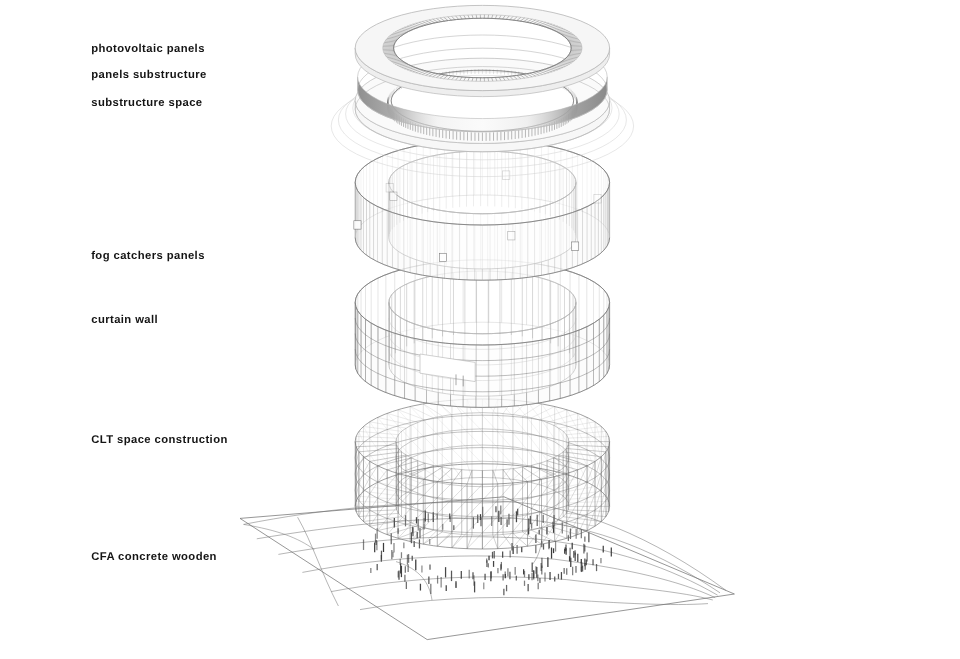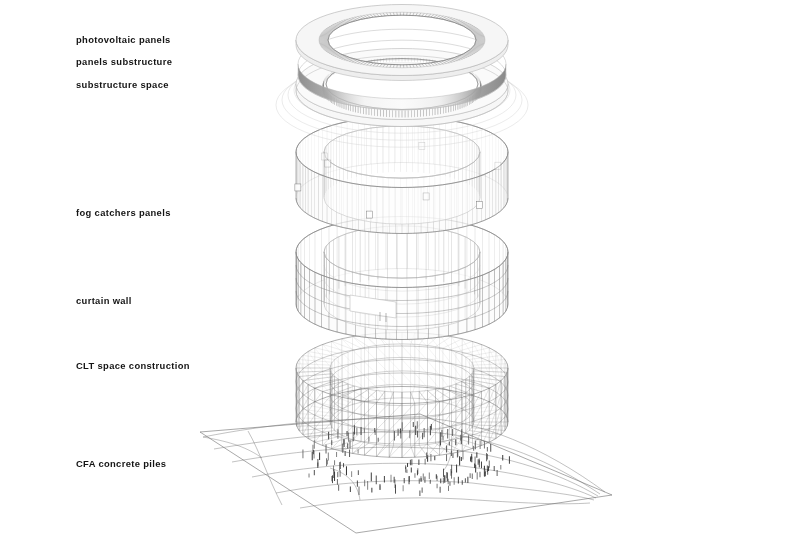--- a/index.html
+++ b/index.html
@@ -1376,17 +1376,17 @@
         </g>
         <ellipse cx="402" cy="40" rx="74" ry="24.790000000000003" fill="none" stroke="#6e6e6e" stroke-width="0.6"></ellipse>
         <ellipse cx="402" cy="40" rx="83" ry="27.805000000000003" fill="none" stroke="#b9b9b9" stroke-width="0.5"></ellipse>
       </g>
     </svg>
   <div id="label-layer">
       <div class="layer-label" style="left: 76px; top: 35px;">photovoltaic panels</div>
       <div class="layer-label" style="left: 76px; top: 57px;">panels substructure</div>
       <div class="layer-label" style="left: 76px; top: 80px;">substructure space</div>
       <div class="layer-label" style="left: 76px; top: 160px; margin-top: 48px;">fog catchers panels</div>
-      <div class="layer-label" style="left: 76px; top: 261px; margin-top: 35px;">curtain wall</div>
+      <div class="layer-label" style="left: 76px; top: 261px;">curtain wall</div>
       <div class="layer-label" style="left: 76px; top: 361px;">CLT space construction</div>
-      <div class="layer-label" style="left: 76px; top: 459px;">CFA concrete piles</div>
+      <div class="layer-label" style="left: 76px; top: 459px;">CFA concrete wooden</div>
     </div>
 </div>
 
 </body></html>

